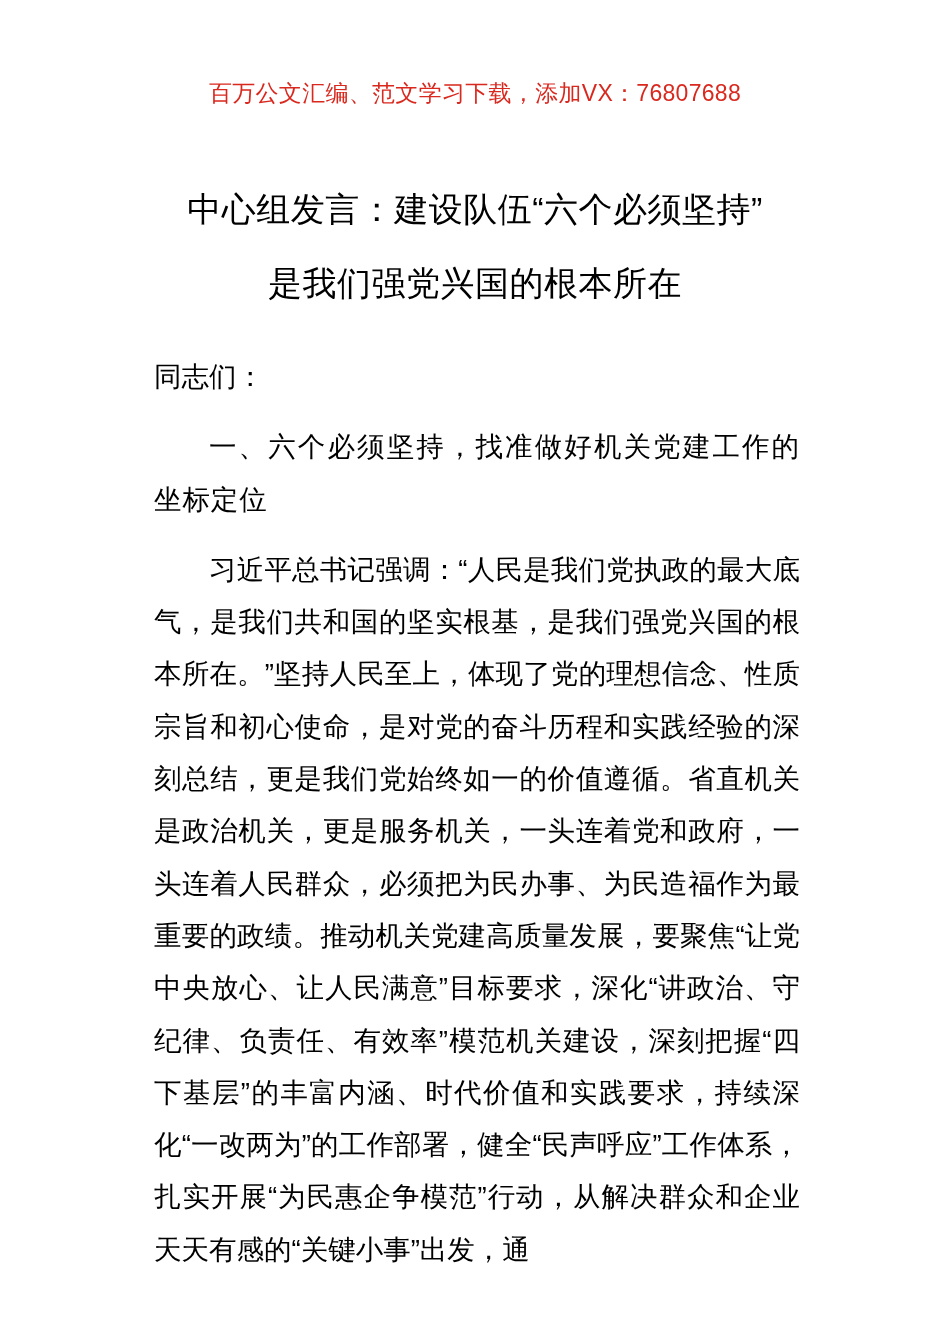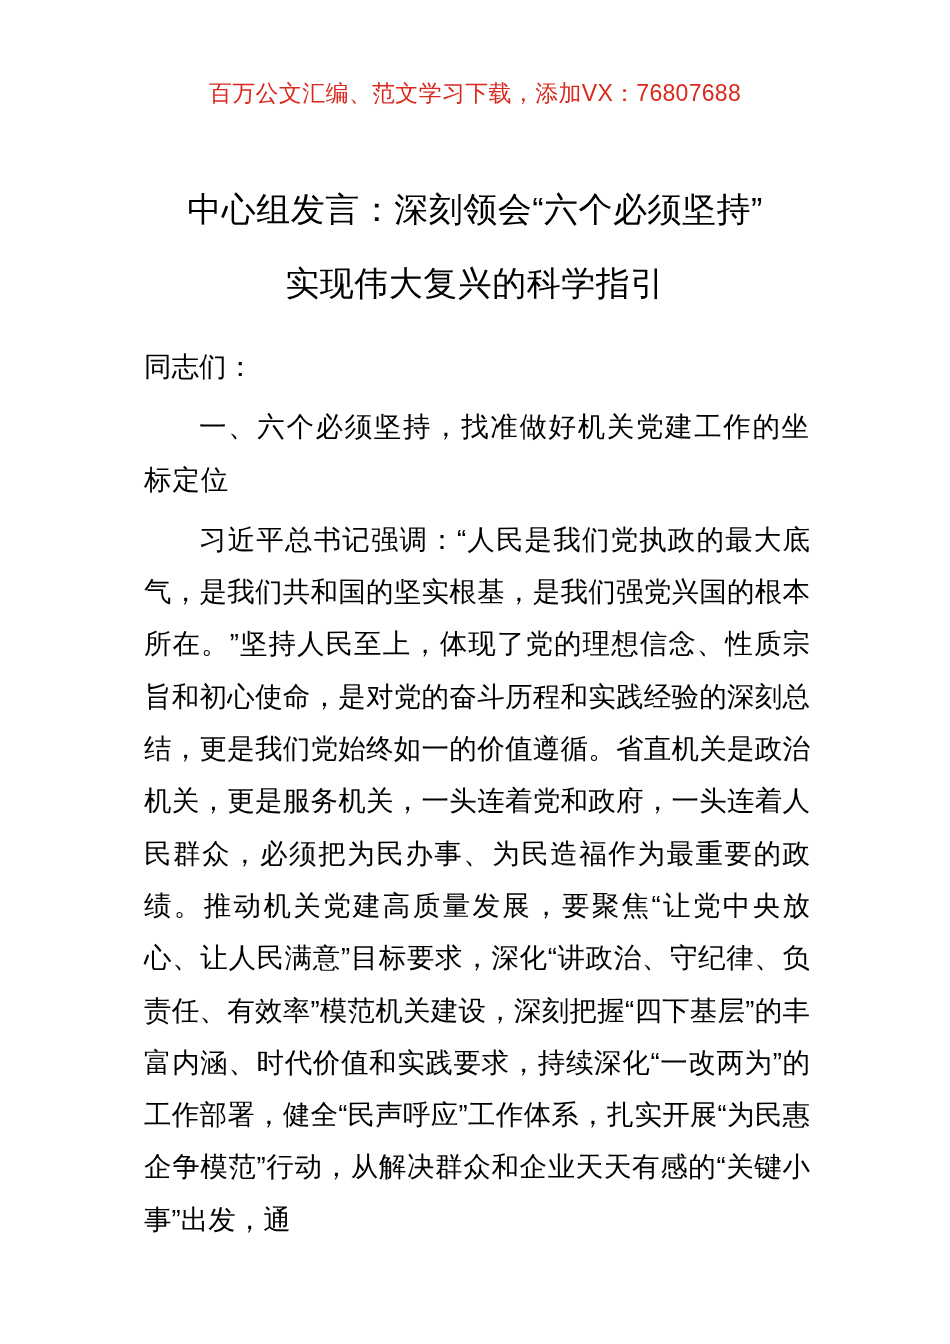--- a/index.html
+++ b/index.html
@@ -60,42 +60,42 @@
     position: absolute;
     top: 333px;
     left: 136px;
     width: 682px;
     font-size: 27.5px;
     line-height: 52.3px;
     text-align: justify;
     text-justify: inter-ideograph;
   }
   .body-block p {
-    margin: 8px;
+    margin: 18px;
     white-space: pre-wrap;
     word-break: break-all;
   }
   .indent2 {
     text-indent: 2em;
   }
   .heading-para {
     text-indent: 2em;
     letter-spacing: 0.9px;
   }
 </style>
 </head>
 <body>
 
 <div class="page">
 
   <div class="promo">百万公文汇编、范文学习下载，添加VX：76807688</div>
 
   <div class="doc-title">
-    <span class="line">中心组发言：深刻领会“六个必须坚持”</span>
-    <span class="line">实现伟大复兴的科学指引</span>
+    <span class="line">中心组发言：建设队伍“六个必须坚持”</span>
+    <span class="line">是我们强党兴国的根本所在</span>
   </div>
 
   <div class="body-block">
     <p>同志们：</p>
     <p class="heading-para">一、六个必须坚持，找准做好机关党建工作的坐标定位</p>
     <p class="indent2">习近平总书记强调：“人民是我们党执政的最大底气，是我们共和国的坚实根基，是我们强党兴国的根本所在。”坚持人民至上，体现了党的理想信念、性质宗旨和初心使命，是对党的奋斗历程和实践经验的深刻总结，更是我们党始终如一的价值遵循。省直机关是政治机关，更是服务机关，一头连着党和政府，一头连着人民群众，必须把为民办事、为民造福作为最重要的政绩。推动机关党建高质量发展，要聚焦“让党中央放心、让人民满意”目标要求，深化“讲政治、守纪律、负责任、有效率”模范机关建设，深刻把握“四下基层”的丰富内涵、时代价值和实践要求，持续深化“一改两为”的工作部署，健全“民声呼应”工作体系，扎实开展“为民惠企争模范”行动，从解决群众和企业天天有感的“关键小事”出发，通</p>
   </div>
 
 </div>
 

